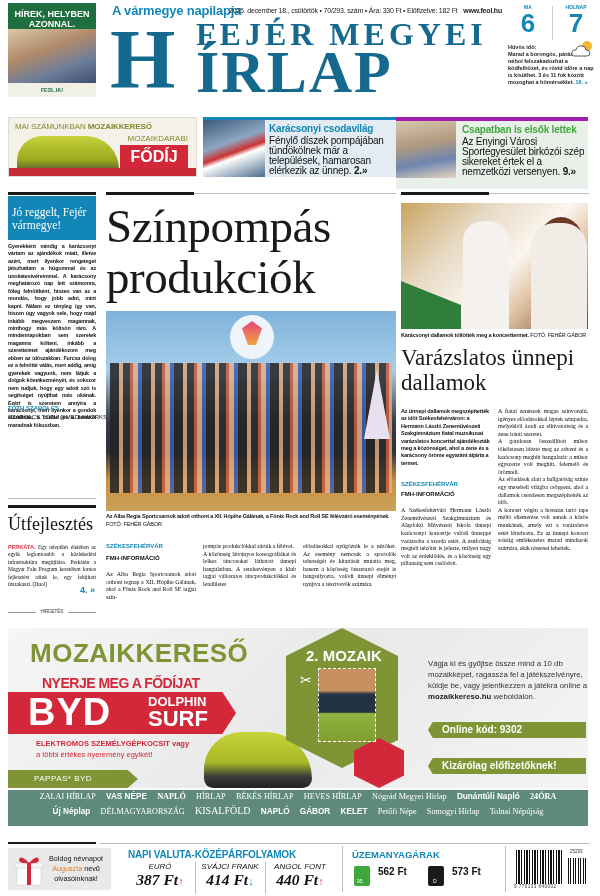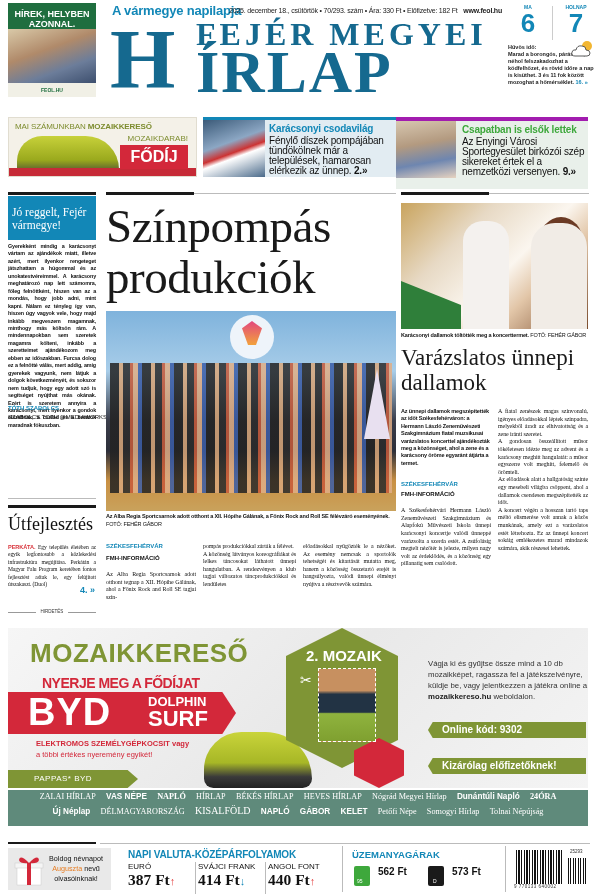--- a/index.html
+++ b/index.html
@@ -129,21 +129,21 @@
   .p-serif { font-family: "Liberation Serif", serif; }
   .p-bold { font-weight: bold; }
 
   
   .f-rule { top: 842px; height: 2px; background: #1a1a1a; }
   .nameday { left: 8px; top: 848px; width: 103px; height: 42px; background: #e9e9e9; }
   .gift-icon { position: absolute; left: 6px; top: 6px; width: 30px; height: 32px; }
   .nameday .nd-text { position: absolute; left: 36px; top: 6px; width: 64px; text-align: center; font-size: 7.2px; line-height: 10px; color: #111; }
   .nameday .nd-name { color: #e77d22; }
   .fx-title { left: 128px; top: 849px; font-weight: bold; font-size: 10px; color: #1287b7; letter-spacing: -0.2px; }
-  .fx-col { position: absolute; top: 862px; width: 64px; text-align: left; }
+  .fx-col { position: absolute; top: 862px; width: 64px; text-align: center; font-style: italic; }
   .fx-col .lbl { font-size: 8px; color: #111; }
   .fx-col .val { font-family: "Liberation Serif", serif; font-weight: bold; font-size: 15.5px; color: #111; line-height: 18px; }
   .up { color: #e23b3b; font-size: 11px; }
   .down { color: #1287b7; font-size: 11px; }
   .fx-sep { position: absolute; top: 862px; width: 1px; height: 32px; background: #bbb; }
   .fuel-title { left: 352px; top: 849px; font-weight: bold; font-size: 9.5px; color: #1287b7; }
   .fuel { position: absolute; top: 866px; display: flex; }
   .fuel .pump { width: 16px; height: 20px; border-radius: 2px; margin-right: 8px; position: relative; }
   .fuel .price { font-weight: bold; font-size: 10px; color: #111; }
   .barcode { left: 505px; top: 846px; width: 84px; height: 46px; border-left: 1px solid #bbb; padding-left: 6px; }

